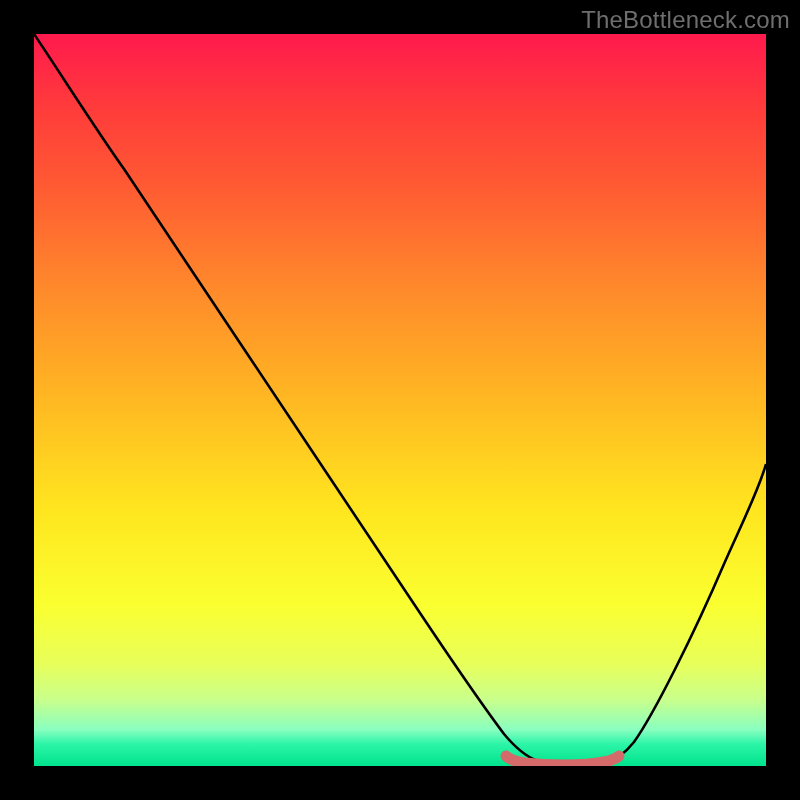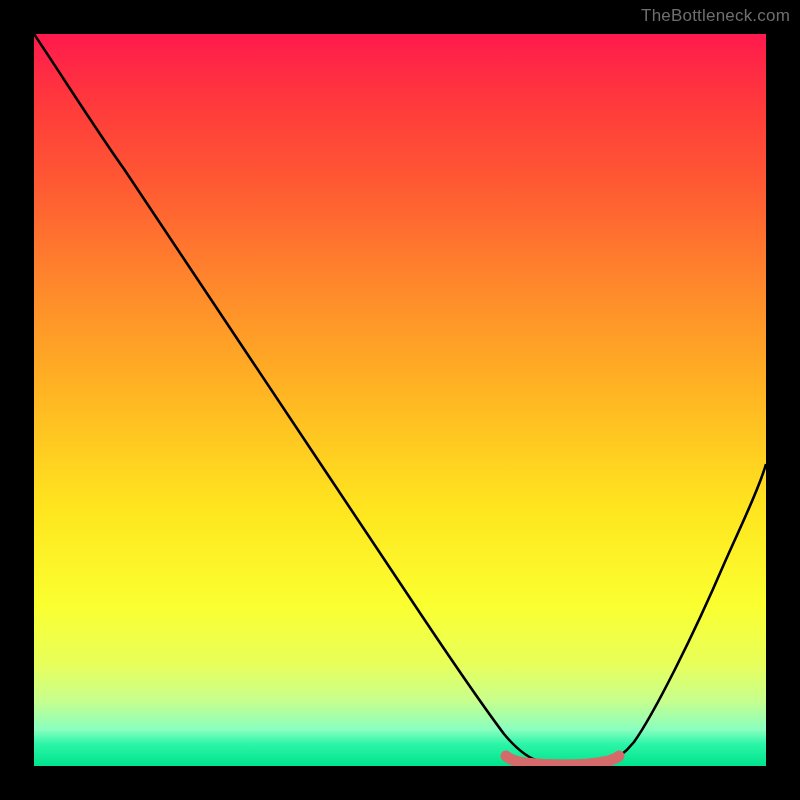--- a/index.html
+++ b/index.html
@@ -38,21 +38,21 @@
       #8affc0 95%,
       #2cf5a8 97%,
       #00e38c 100%
     );
   }
   .watermark {
     position: absolute;
     top: 6px;
     right: 10px;
     color: #6e6e6e;
-    font-size: 17px;
+    font-size: 24px;
     font-weight: 500;
     letter-spacing: 0.2px;
   }
   svg.curve {
     position: absolute;
     left: 0;
     top: 0;
     width: 732px;
     height: 732px;
   }

